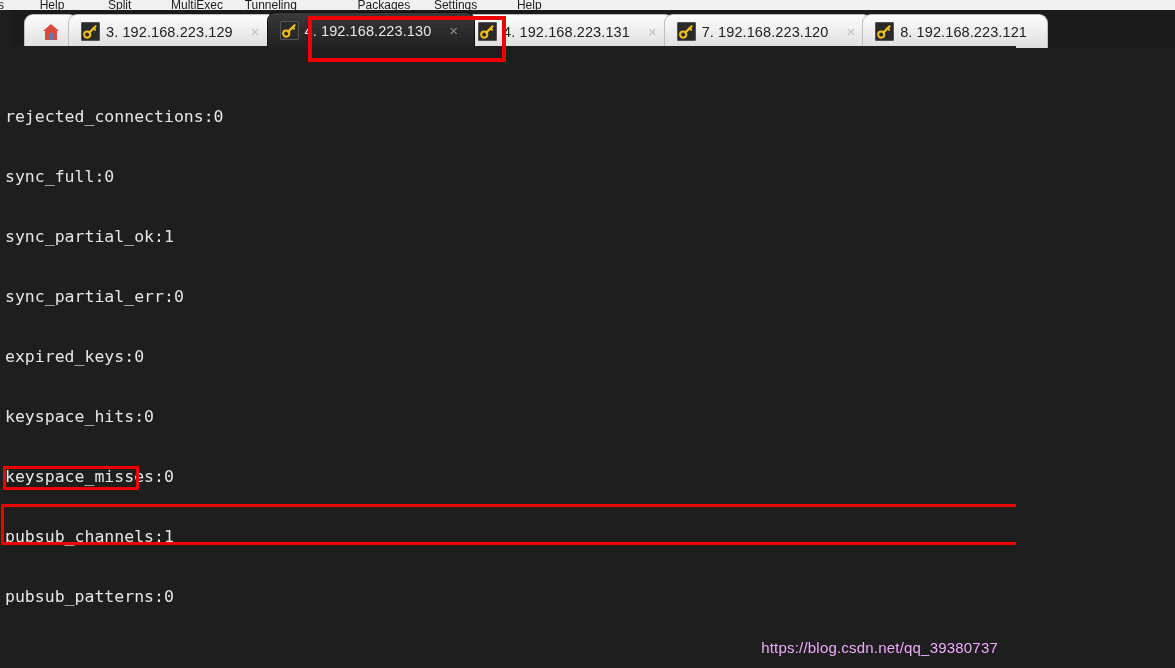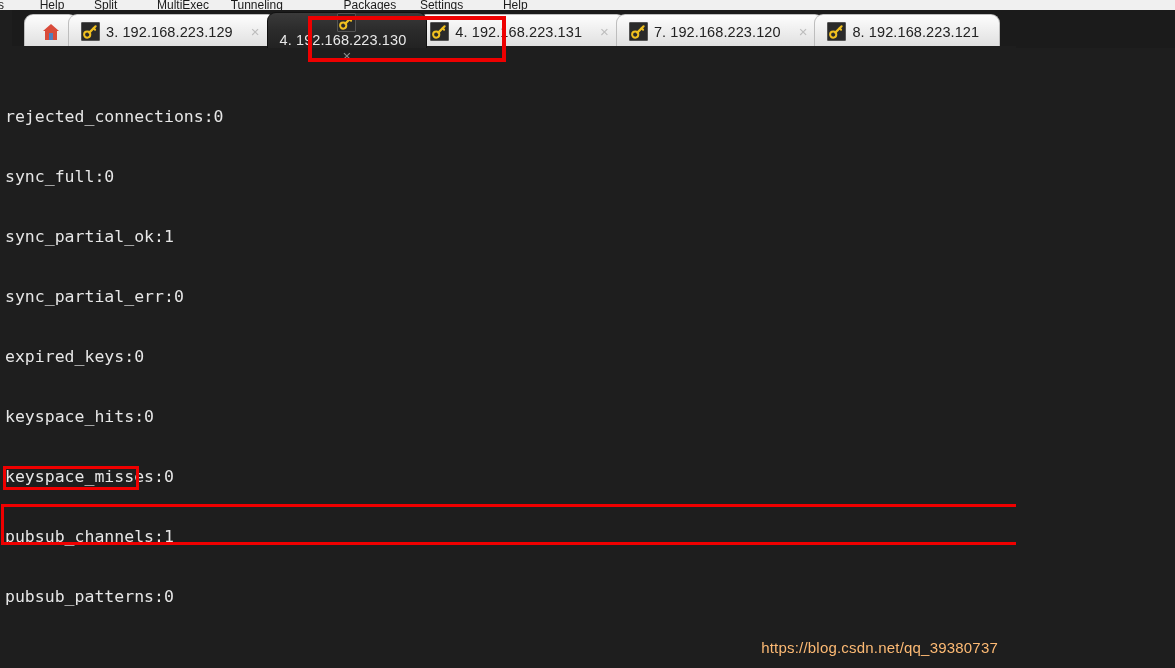--- a/index.html
+++ b/index.html
@@ -29,21 +29,21 @@
     display: inline-block;
     font-family: "Liberation Sans", sans-serif;
     font-size: 12px;
     color: #1b1b1b;
     line-height: 12px;
     position: relative;
     top: -6px;
   }
   .mi-0 { margin-left: -18px; }
   .mi-1 { margin-left: 26px; }
-  .mi-2 { margin-left: 20px; }
+  .mi-2 { margin-left: 34px; }
   .mi-3 { margin-left: 30px; }
   .mi-4 { margin-left: 12px; text-align: center; }
   .mi-5 { margin-left: 12px; padding-left: 39px; }
   .mi-6 { margin-left: 14px; }
   .mi-7 { margin-left: 30px; }
 
   
   .tabstrip {
     position: absolute;
     top: 10px; left: 12px;
@@ -77,21 +77,20 @@
     color: #222;
     transform: skewX(0deg);
   }
   .tab.home { padding: 0 16px; margin-left: 12px; }
   .tab.active {
     background: linear-gradient(180deg,#3a3a3a 0%,#2b2b2b 50%,#222 100%);
     border-color: #111;
     color: #e8e8e8;
     height: 36px;
     z-index: 5;
-    flex-direction: column;
   }
 
   .tab .tlabel {
     padding-right: 14px;
     letter-spacing: 0.1px;
   }
   .tab .tclose {
     font-family: "Liberation Sans", sans-serif;
     font-size: 15px;
     color: #bdbdbd;
@@ -157,21 +156,21 @@
   }
   .ann-role   { left: 3px;  top: 420px; width: 136px; height: 24px; }
   .ann-slave  { left: 1px;  top: 458px; width: 1157px; height: 41px; }
 
   
   .watermark {
     position: absolute;
     right: 18px; bottom: 12px;
     font-family: "Liberation Sans", sans-serif;
     font-size: 15px;
-    color: #fdba74;
+    color: #f0abfc;
     letter-spacing: 0.2px;
     z-index: 12;
   }
 </style>
 </head>
 <body>
 
 <div class="menubar">
   <span class="menu-item mi-0">ions</span>
   <span class="menu-item mi-1">Help</span>

